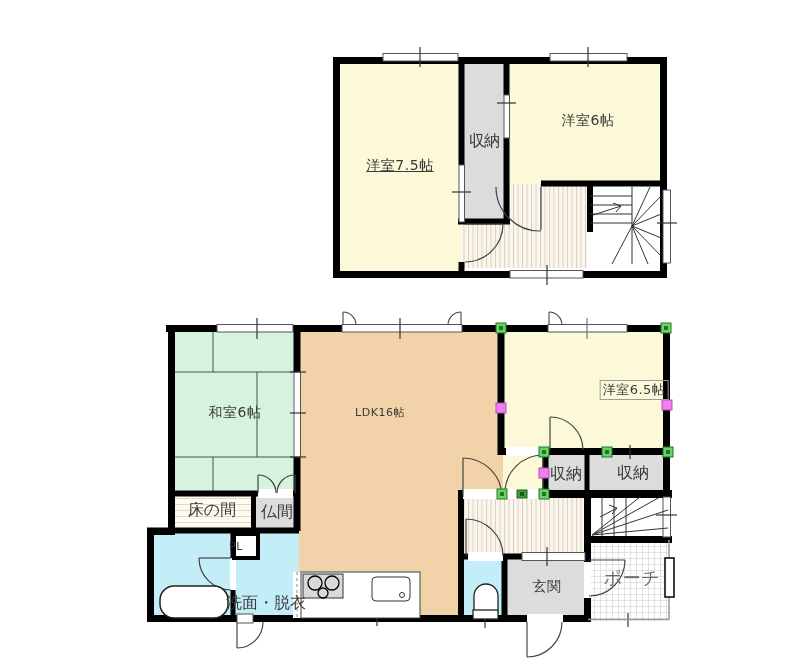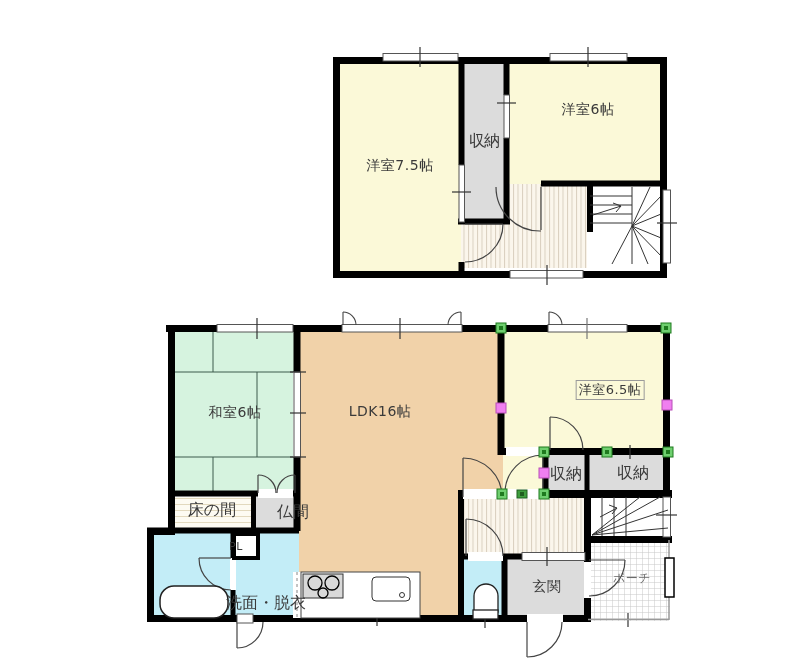--- a/index.html
+++ b/index.html
@@ -3,21 +3,21 @@
 <meta charset="utf-8">
 <style>
   html,body{margin:0;padding:0;background:#ffffff;}
   #canvas{position:relative;width:800px;height:665px;background:#ffffff;overflow:hidden;
           font-family:"DejaVu Sans","Liberation Sans",sans-serif;}
   #plan-svg{position:absolute;left:0;top:0;}
   .lbl{position:absolute;transform:translate(-50%,-50%);white-space:nowrap;color:#3a3a3a;
        font-size:14px;letter-spacing:0.5px;}
   .lbl.small{font-size:16px;letter-spacing:0px;}
   .lbl.tiny{font-size:11px;}
-  .lbl.boxed{border:1px solid #9a9a9a;padding:0 2px;background:rgba(255,255,255,0.0);}
+  .lbl.boxed{border:1px solid #9a9a9a;padding:0 2px;background:rgba(255,255,255,0.0);margin-left:24px;}
   .lbl.gray{color:#6a6a6a;}
 </style>
 </head>
 <body>
 
 <div id="canvas">
 <svg id="plan-svg" width="800" height="665" viewBox="0 0 800 665">
   <defs>
     <pattern id="pv" width="4.5" height="10" patternUnits="userSpaceOnUse">
       <rect width="4.5" height="10" fill="#FBF6EC"></rect>
@@ -290,28 +290,28 @@
           </g>
     </g>
     <g>
       <rect x="539" y="468" width="10" height="10" fill="#F07FF0" stroke="#B84FB8"></rect>
       <rect x="496" y="403" width="10" height="10" fill="#F07FF0" stroke="#B84FB8"></rect>
       <rect x="662" y="400" width="10" height="10" fill="#F07FF0" stroke="#B84FB8"></rect>
     </g>
   </g>
 </svg>
 
-<div class="lbl" style="left:400px;top:166px;">洋室7.5帖</div>
+<div class="lbl" style="left:400px;top:166px;text-decoration:underline;">洋室7.5帖</div>
 <div class="lbl small" style="left:484px;top:141px;letter-spacing:-1px;">収納</div>
-<div class="lbl" style="left:588px;top:110px;">洋室6帖</div>
+<div class="lbl" style="left:588px;top:121px;">洋室6帖</div>
 
 <div class="lbl" style="left:235px;top:413px;">和室6帖</div>
-<div class="lbl" style="left:380px;top:412px;font-size:14px;">LDK16帖</div>
+<div class="lbl" style="left:380px;top:412px;font-size:11px;">LDK16帖</div>
 <div class="lbl boxed" style="left:610px;top:390px;font-size:13px;">洋室6.5帖</div>
 <div class="lbl small" style="left:566px;top:474px;">収納</div>
 <div class="lbl small" style="left:633px;top:473px;">収納</div>
 <div class="lbl small" style="left:212px;top:510px;">床の間</div>
-<div class="lbl small" style="left:293px;top:512px;font-family:Liberation Serif, serif;">仏間</div>
+<div class="lbl small" style="left:277px;top:512px;font-family:Liberation Serif, serif;">仏間</div>
 <div class="lbl tiny" style="left:236px;top:546px;">PL</div>
 <div class="lbl small" style="left:266px;top:577px;margin-top:26px;">洗面・脱衣</div>
 <div class="lbl" style="left:547px;top:587px;text-align:right;">玄関</div>
-<div class="lbl gray" style="left:632px;top:578px;font-size:12px;">ポーチ</div>
+<div class="lbl gray" style="left:632px;top:578px;font-size:18px;">ポーチ</div>
 </div>
 
 </body></html>

